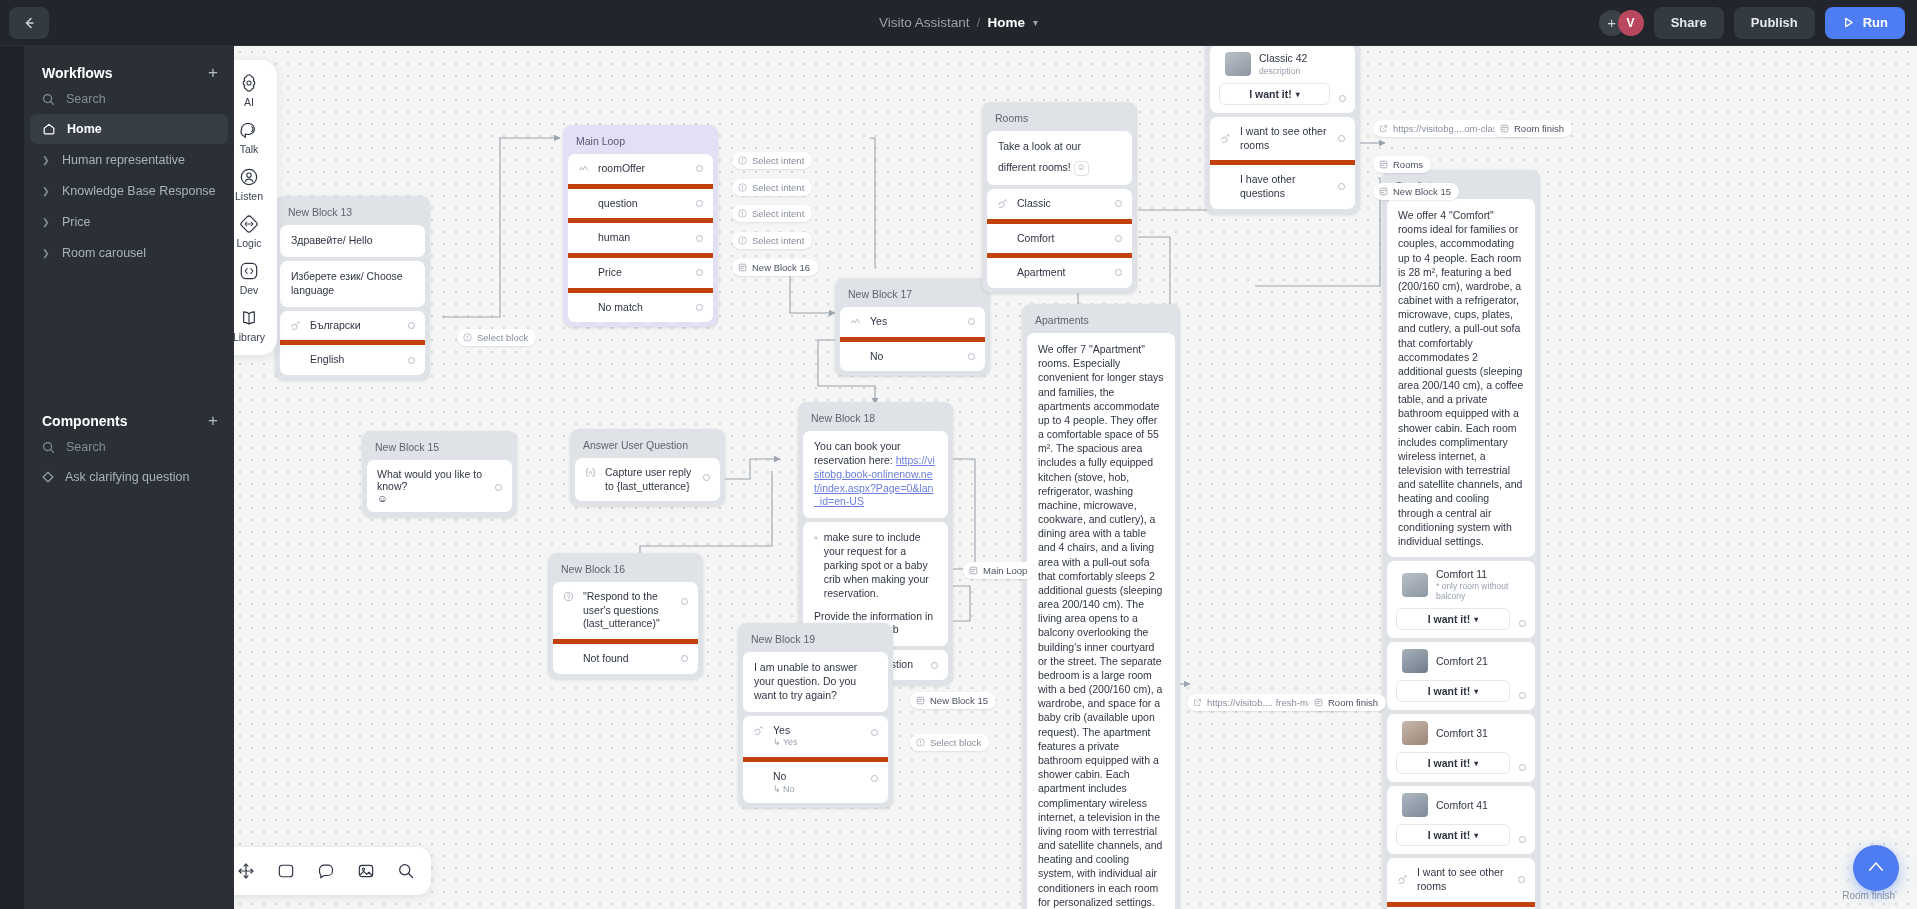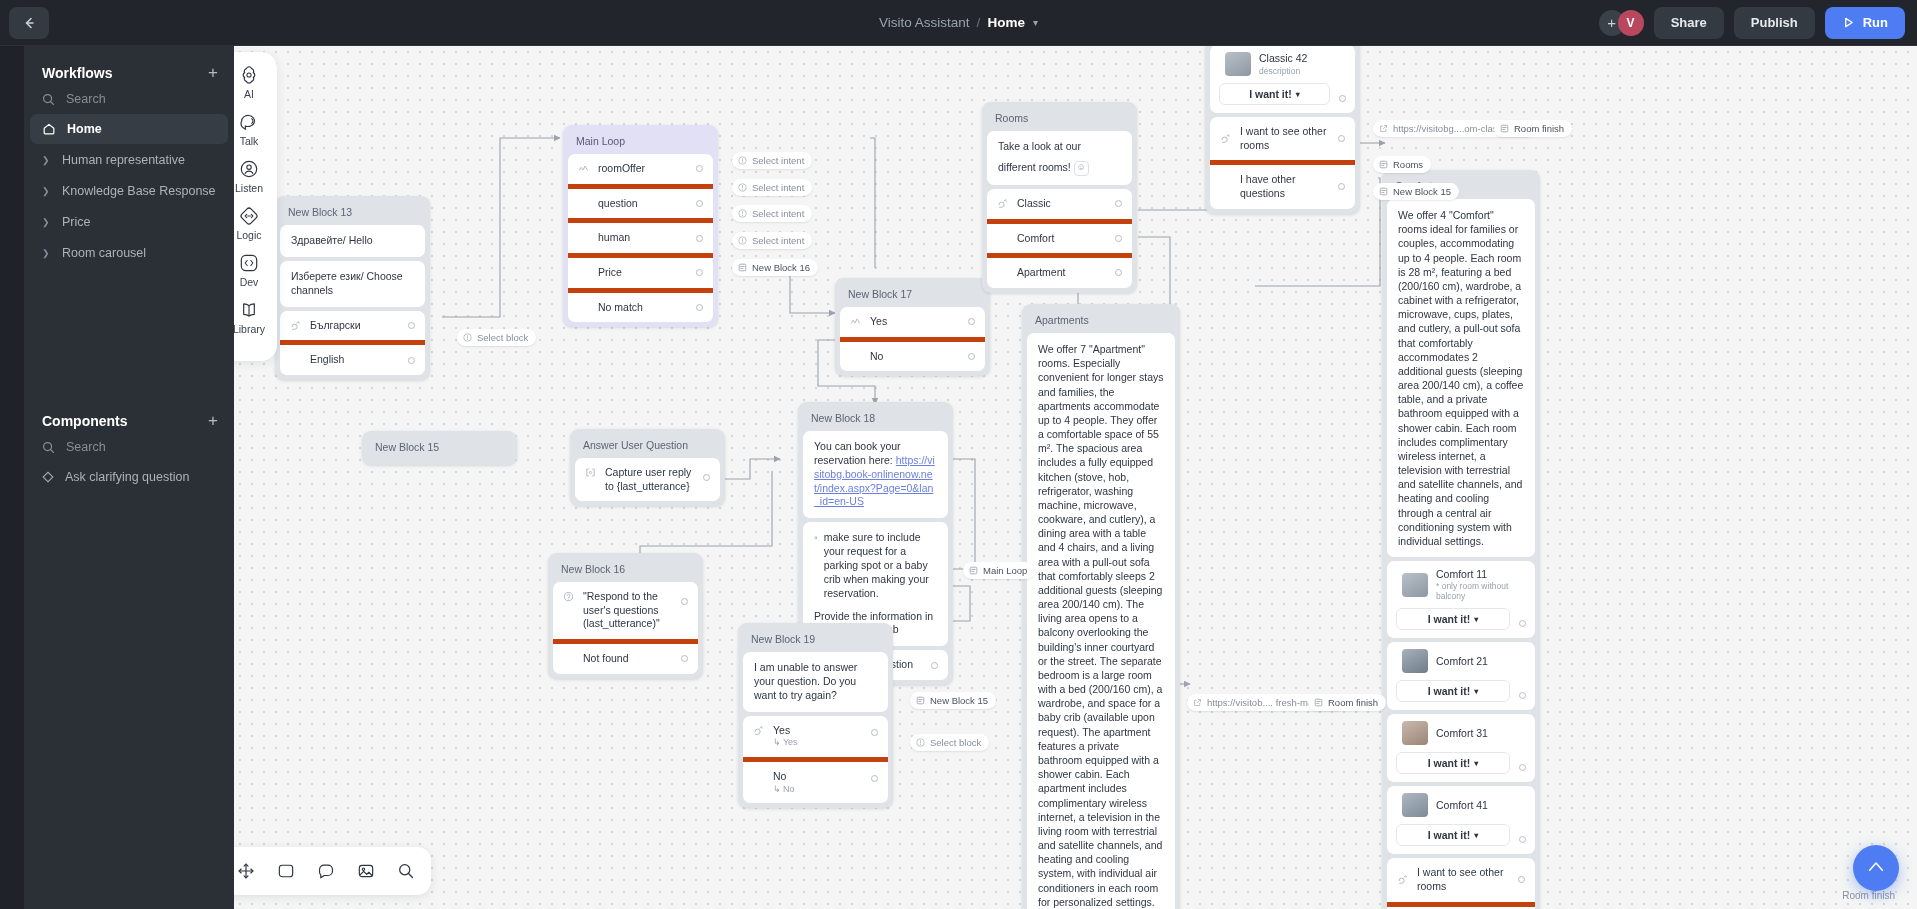--- a/index.html
+++ b/index.html
@@ -81,22 +81,22 @@
   .canvas {
     position: absolute; left: 210px; top: 46px; width: 1707px; height: 863px;
     background-color: #f4f5f4;
     background-image: radial-gradient(#d2d6d4 1px, transparent 1.1px);
     background-size: 12px 12px;
     overflow: hidden;
   }
   svg.wires { position: absolute; left: 0; top: 0; width: 1707px; height: 863px; }
   
   .rail {
-    position: absolute; left: 11px; top: 6px; width: 56px;
-    background: #fff; border-radius: 16px; padding: 12px 0 26px;
+    position: absolute; left: 11px; top: 14px; width: 56px;
+    background: #fff; border-radius: 16px; padding: 12px 0 12px;
     box-shadow: 0 2px 10px rgba(40,46,60,.10);
     display: flex; flex-direction: column; align-items: center; gap: 11px;
     z-index: 12;
   }
   .rail-item {
     display: flex; flex-direction: column; align-items: center; gap: 2px;
     cursor: pointer; color: #2e3441; width: 100%;
   }
   .rail-item span { font-size: 10.5px; color: #3a4150; }
   
@@ -359,21 +359,21 @@
       <span>Library</span>
     </div>
   </div>
 
   <div class="node" style="left:65px; top:150px; width:155px;">
     <div class="node-title">New Block 13</div>
     <div class="card">
       <div class="msg">Здравейте/ Hello</div>
     </div>
     <div class="card">
-      <div class="msg">Изберете език/ Choose channels</div>
+      <div class="msg">Изберете език/ Choose language</div>
     </div>
     <div class="card">
       <div class="row">
         <svg class="ico" width="11" height="11" viewBox="0 0 14 14">
           <path d="M2.5 8.5a3.3 3.3 0 1 1 3.3 3.3H3.2" fill="none" stroke="#aab1bd" stroke-width="1.1" stroke-linecap="round"></path>
           <path d="M8.5 4.2L11 2l.6 2.6" fill="none" stroke="#aab1bd" stroke-width="1.1" stroke-linejoin="round"></path>
         </svg>
         <span class="lbl">Български</span>
         <span class="port"></span>
       </div>
@@ -475,20 +475,29 @@
       <div class="row">
         <span style="width:11px"></span>
         <span class="lbl">No</span>
         <span class="port"></span>
       </div>
     </div>
   </div>
 
   <div class="node" style="left:152px; top:385px; width:155px;">
     <div class="node-title">New Block 15</div>
+    <div class="card">
+      <div class="row" style="align-items:flex-start">
+        <div style="flex:1">
+          <div>What would you like to know?</div>
+          <span class="emoji-btn">☺</span>
+        </div>
+        <span class="port" style="margin-top:16px"></span>
+      </div>
+    </div>
   </div>
 
   <div class="node" style="left:360px; top:383px; width:155px;">
     <div class="node-title">Answer User Question</div>
     <div class="card">
       <div class="row" style="align-items:flex-start">
         <svg class="ico" width="11" height="11" viewBox="0 0 14 14" style="margin-top:1px">
           <path d="M4.3 2.6h-2v8.8h2M9.7 2.6h2v8.8h-2" fill="none" stroke="#aab1bd" stroke-width="1.1" stroke-linecap="round"></path>
           <circle cx="7" cy="7" r="1.4" fill="none" stroke="#aab1bd" stroke-width="1.1"></circle>
         </svg>

